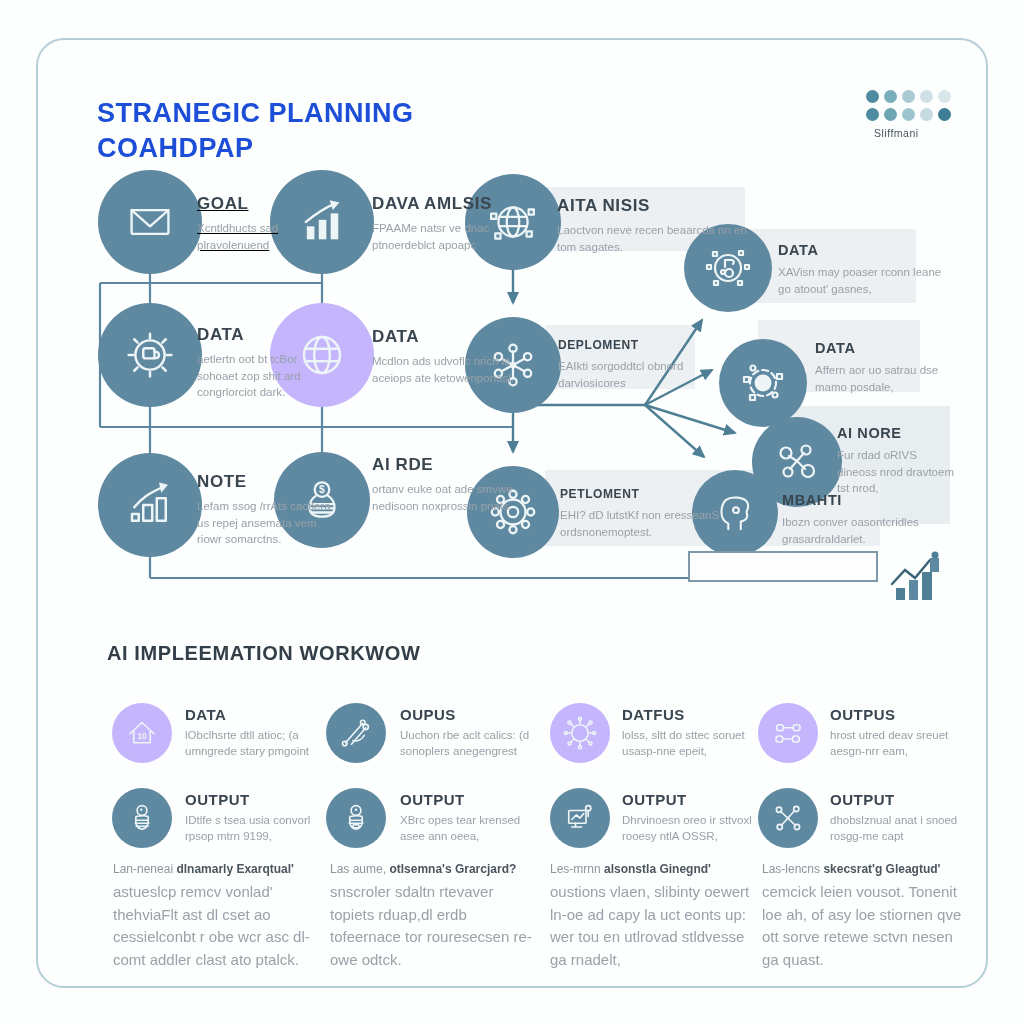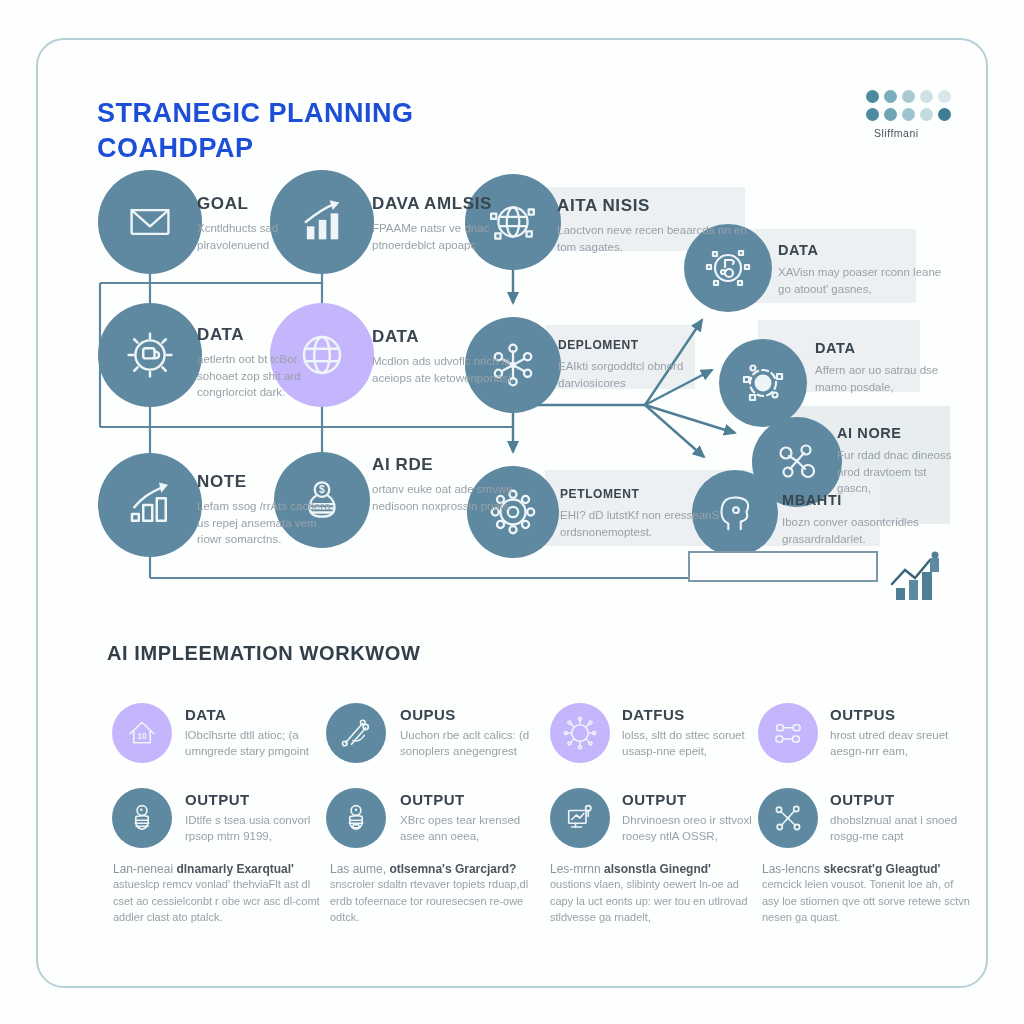--- a/index.html
+++ b/index.html
@@ -30,21 +30,21 @@
   .white-box{position:absolute;left:688px;top:551px;width:186px;height:27px;z-index:3;
     background:#fdfdfd;border:2px solid #7d99a8;}
   .section-title{position:absolute;left:107px;top:642px;z-index:4;
     font-size:20px;font-weight:800;color:#333f48;letter-spacing:.6px;}
   .witem-text{position:absolute;z-index:4;}
   .witem-text .lbl{font-weight:bold;font-size:15px;color:#39454f;letter-spacing:.5px;}
   .witem-text .dsc{margin-top:4px;font-size:11.5px;color:#99a1a8;line-height:1.4;}
   .foot{position:absolute;z-index:4;width:210px;}
   .foot .head{font-size:12px;color:#8d959c;}
   .foot .head b{color:#4b555e;}
-  .foot .body{font-size:11px;color:#9aa1a8;line-height:1.5;}
+  .foot .body{margin-top:5px;font-size:15px;color:#9aa1a8;line-height:1.5;}
   .minichart{position:absolute;left:888px;top:550px;z-index:3;}
 </style>
 </head>
 <body>
 
 <div id="stage">
 
   <div class="card-border"></div>
 
   <div class="band" style="left:540px;top:187px;width:205px;height:64px;"></div>
@@ -97,21 +97,21 @@
       </div>
     <div class="brand-name">Sliffmani</div>
   </div>
 
   <div class="circle c-blue" style="left:98px;top:170px;width:104px;height:104px;">
     <svg width="52" height="52" viewBox="-24 -24 48 48">
       <rect x="-17" y="-11" width="34" height="22" rx="1.5"></rect>
       <path d="M-17,-11 L0,4 L17,-11"></path>
     </svg>
   </div>
-  <div class="nodetext" style="left:197px;top:194px;width:130px;">
+  <div class="nodetext" style="left:197px;top:194px;width:130px;text-decoration:underline;">
     <div class="lbl">GOAL</div>
     <div class="dsc">Xcntldhucts sad plravolenuend</div>
   </div>
 
   <div class="circle c-blue" style="left:270px;top:170px;width:104px;height:104px;">
     <svg width="52" height="52" viewBox="-24 -24 48 48">
       <rect class="f" x="-14" y="4" width="7" height="12"></rect>
       <rect class="f" x="-3" y="-2" width="7" height="18"></rect>
       <rect class="f" x="8" y="-8" width="7" height="24"></rect>
       <path d="M-15,0 Q 0,-12 10,-16"></path>
@@ -289,21 +289,21 @@
       <line x1="-7" y1="7" x2="0" y2="-1"></line>
       <line x1="8" y1="7" x2="0" y2="-1"></line>
       <circle cx="-11" cy="-9" r="5.5"></circle>
       <circle cx="9" cy="-12" r="4.5"></circle>
       <circle cx="-9" cy="10" r="4.5"></circle>
       <circle cx="11" cy="9" r="6"></circle>
     </svg>
   </div>
   <div class="nodetext small" style="left:837px;top:425px;width:120px;">
     <div class="lbl">AI NORE</div>
-    <div class="dsc">Fur rdad dnac dineoss nrod dravtoem tst gascn,</div>
+    <div class="dsc">Fur rdad oRIVS dineoss nrod dravtoem tst nrod,</div>
   </div>
 
   <div class="circle c-blue" style="left:692px;top:470px;width:86px;height:86px;">
     <svg width="46" height="46" viewBox="-24 -24 48 48">
       <path d="M 6,17 L 6,9 Q 15,7 12,-1 Q 18,-14 3,-16 Q -13,-18 -14,-3 Q -15,7 -7,11 L -7,17"></path>
       <circle cx="1" cy="-3" r="3"></circle>
     </svg>
   </div>
   <div class="nodetext small" style="left:782px;top:492px;width:160px;">
     <div class="lbl">MBAHTI</div>

